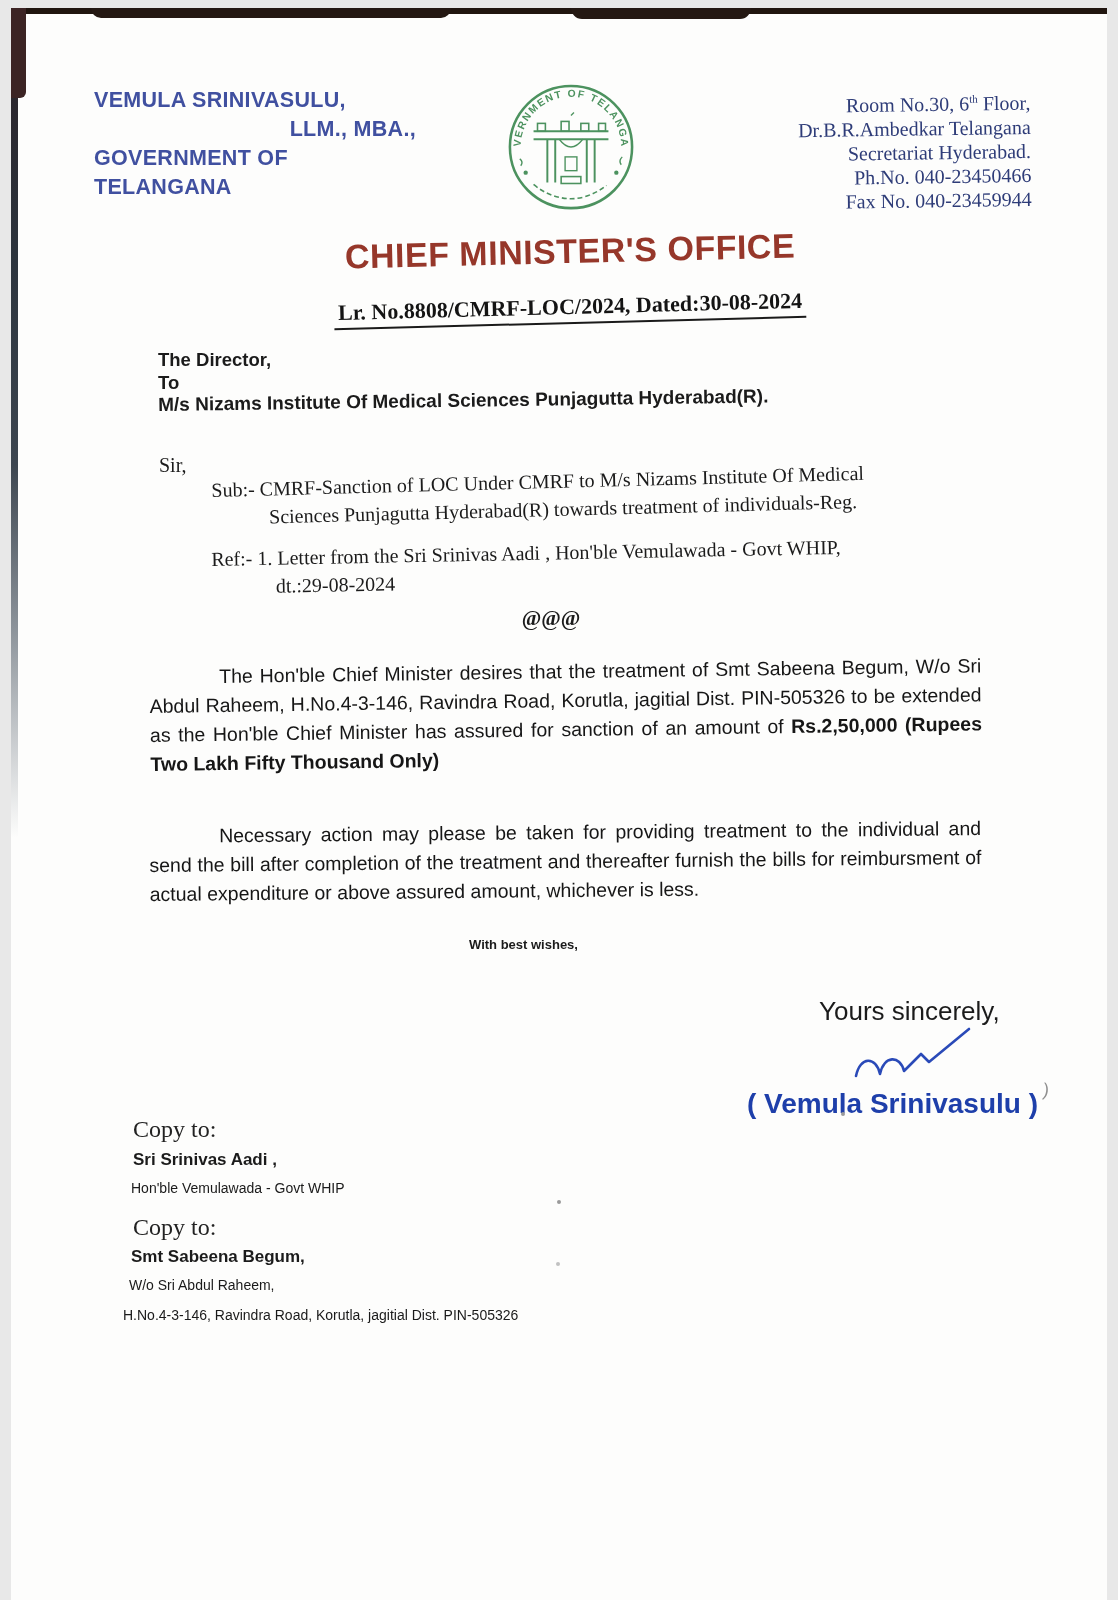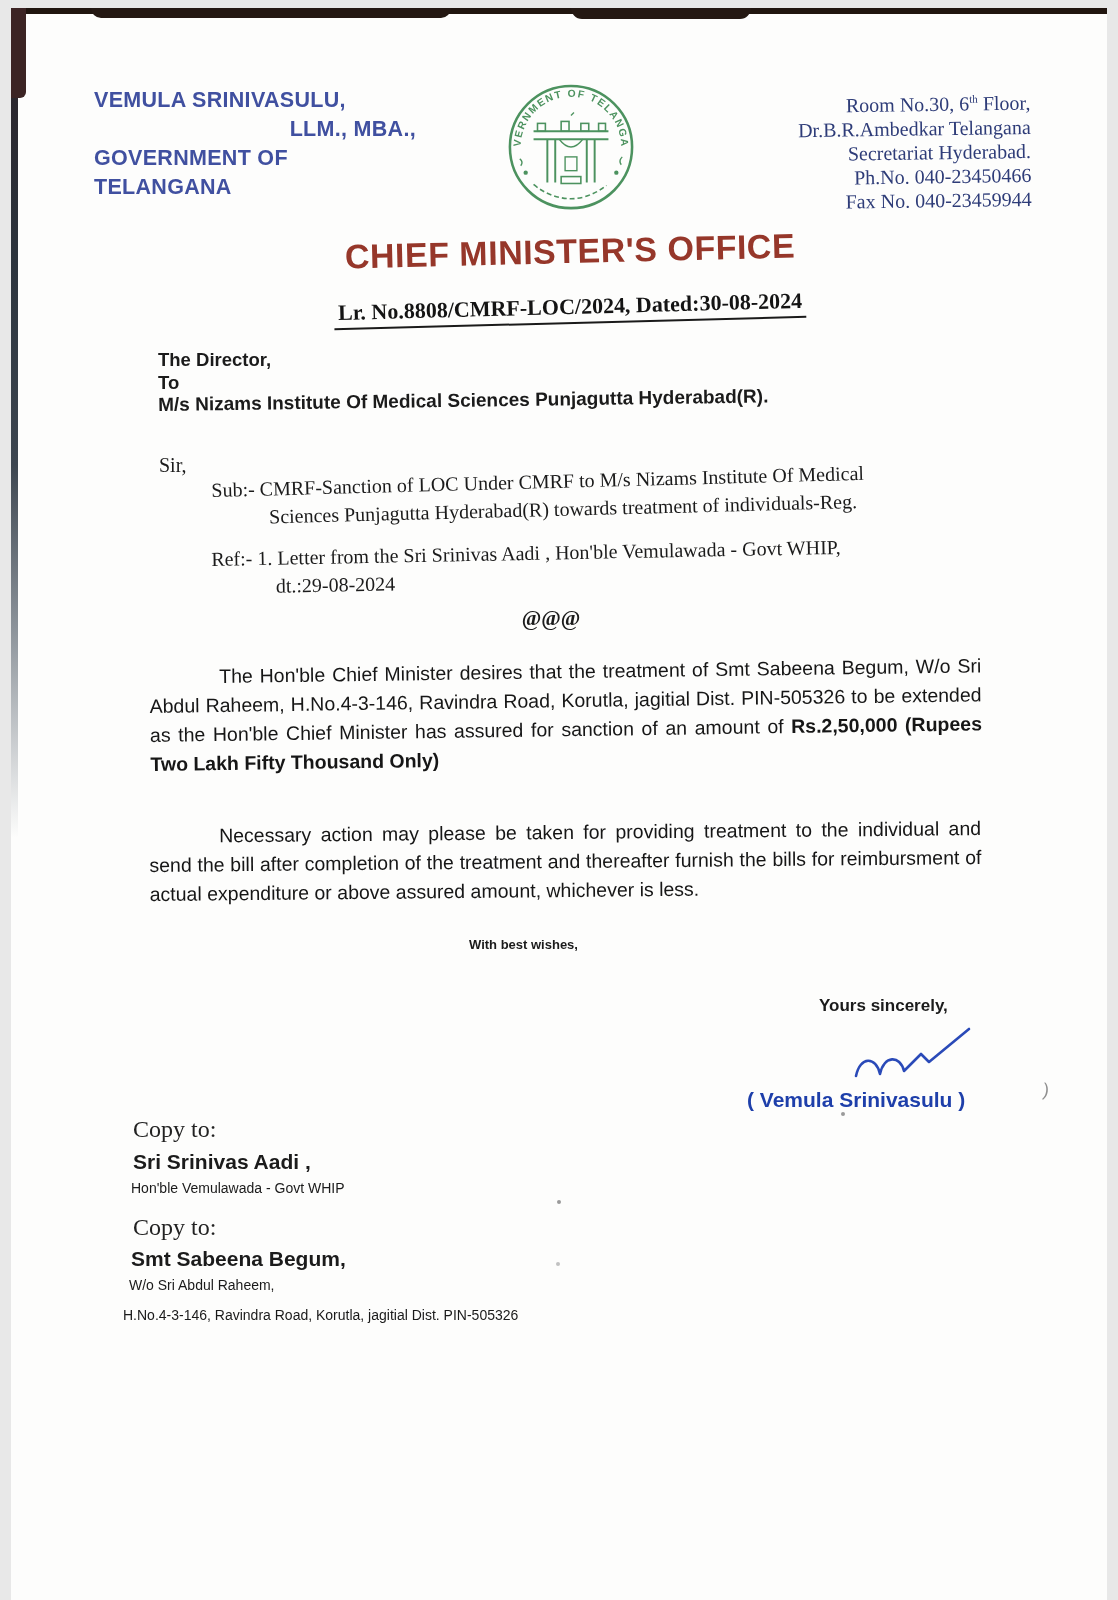--- a/index.html
+++ b/index.html
@@ -53,26 +53,26 @@
 
   .sep{left:0;top:598px;width:1080px;text-align:center;
     font-family:"Liberation Serif", serif;font-weight:bold;font-size:21px;}
 
   .para{left:138px;width:832px;font-size:19.5px;line-height:29px;
     text-align:justify;text-indent:70px;transform-origin:left top;color:#161616;}
   .p1{top:655px;transform:rotate(-0.8deg);}
   .p2{top:814px;transform:rotate(-0.55deg);}
 
   .wishes{left:458px;top:929px;font-weight:bold;font-size:13px;}
-  .yours{left:808px;top:988px;font-weight:bold;font-size:17px;}
-  .signame{left:736px;top:1080px;color:#1e3faa;font-weight:bold;font-size:21px;}
+  .yours{left:808px;top:988px;font-weight:normal;font-size:26px;}
+  .signame{left:736px;top:1080px;color:#1e3faa;font-weight:bold;font-size:28px;}
   .sig{left:840px;top:1018px;width:128px;height:62px;}
 
   .cp-label{font-family:"Liberation Serif", serif;font-weight:normal;font-size:24px;color:#222;}
-  .cp-name{font-weight:bold;font-size:21px;}
+  .cp-name{font-weight:bold;font-size:17px;}
   .cp-line{font-size:14px;color:#1a1a1a;}
   .c1l{left:122px;top:1108px;}
   .c1n{left:122px;top:1142px;}
   .c1d{left:120px;top:1172px;}
   .c2l{left:122px;top:1206px;}
   .c2n{left:120px;top:1239px;}
   .c2d1{left:118px;top:1269px;}
   .c2d2{left:112px;top:1299px;}
 
   .speck{width:4px;height:4px;border-radius:50%;background:#9a9a9a;}

